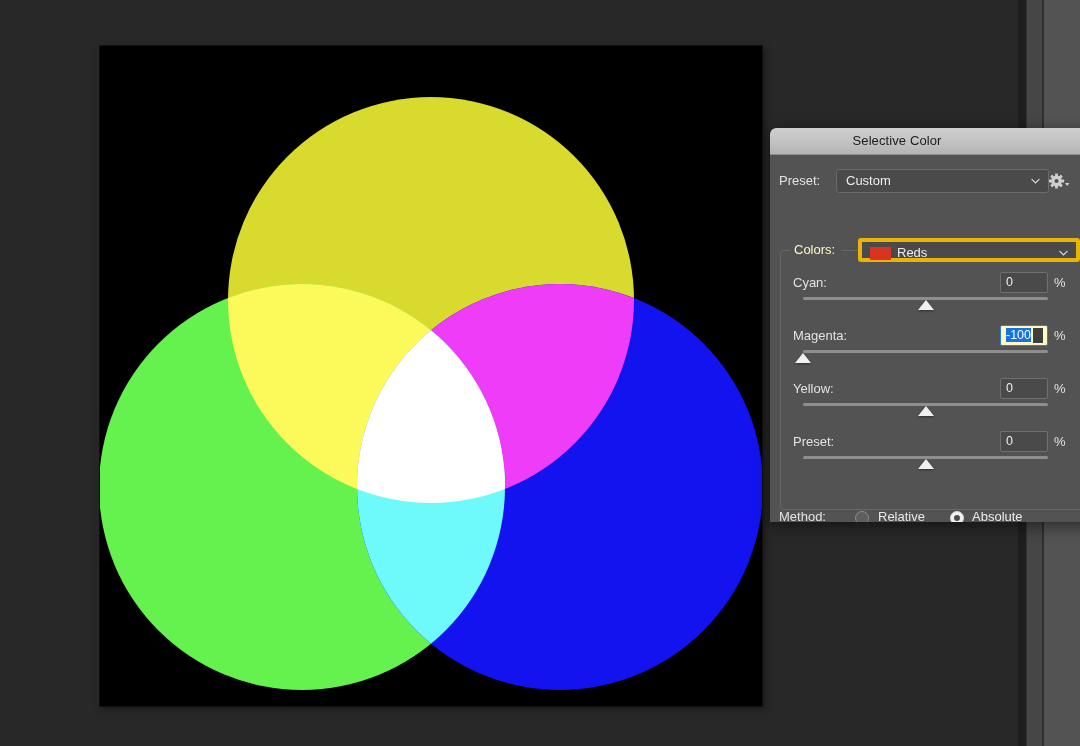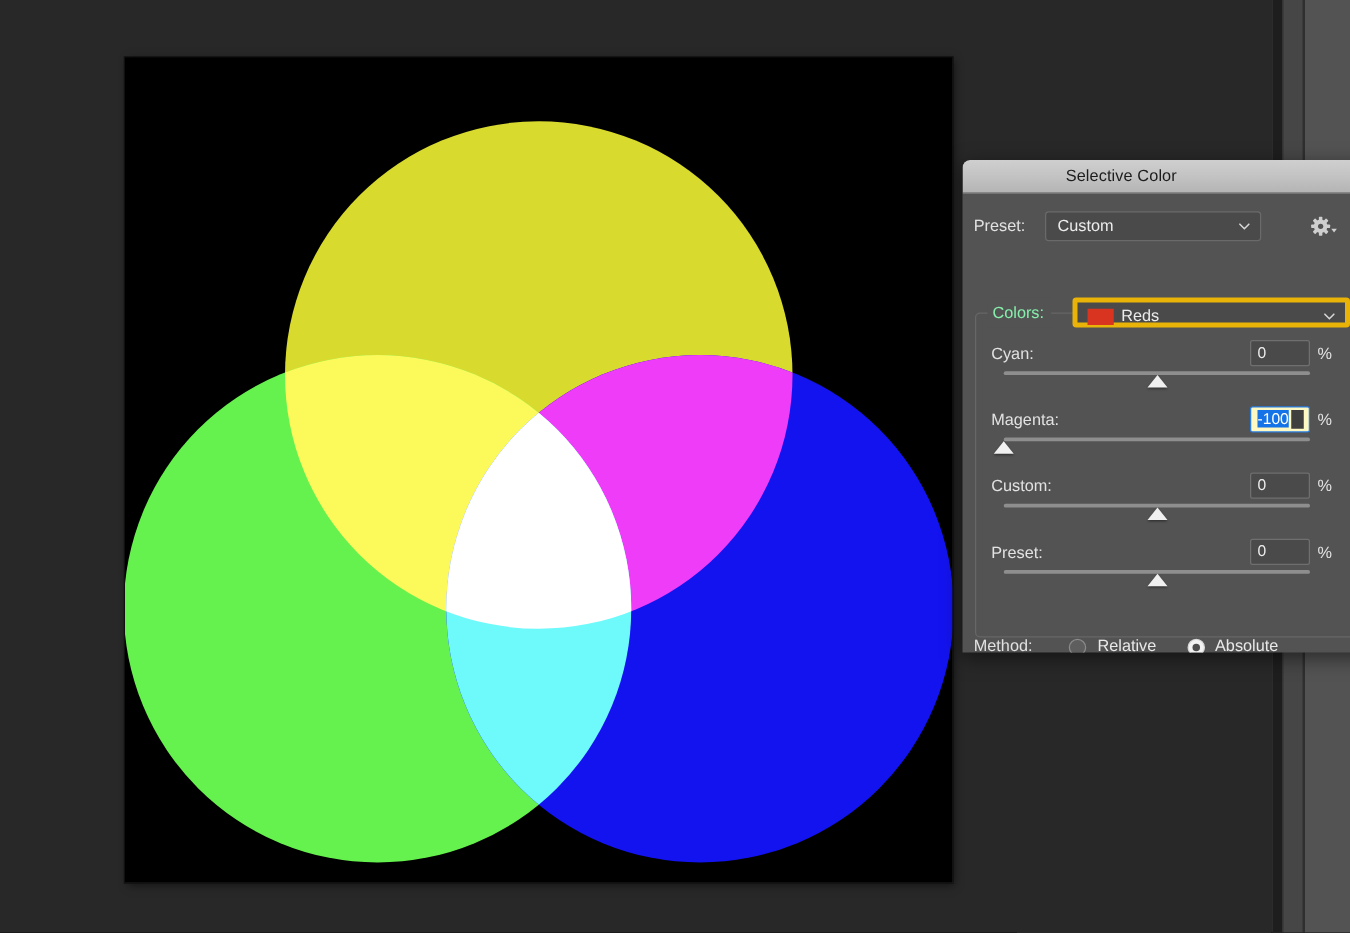--- a/index.html
+++ b/index.html
@@ -140,21 +140,21 @@
   }
   .preset-label {
     position: absolute;
     left: 9px; top: 4px;
     font-size: 13px;
     color: #e2e2e2;
   }
   .preset-select {
     position: absolute;
     left: 66px; top: 0;
-    width: 173px; height: 24px;
+    width: 213px; height: 24px;
     background: #4a4a4a;
     border: 1px solid #6a6a6a;
     border-radius: 3px;
     box-sizing: border-box;
   }
   .preset-select-text {
     position: absolute;
     left: 9px; top: 3px;
     font-size: 13px;
     color: #ececec;
@@ -188,21 +188,21 @@
   }
   .colors-label-wrap {
     position: absolute;
     left: 0; top: 0;
     height: 24px;
     background: #535353;
     padding: 0 6px 0 4px;
   }
   .colors-label {
     font-size: 13px;
-    color: #86efac;
+    color: #fef9c3;
     line-height: 24px;
   }
   .colors-select {
     position: absolute;
     left: 68px; top: 0;
     width: 222px; height: 24px;
     background: #4a4a4a;
     border: 4px solid #eab308;
     border-radius: 3px;
     box-sizing: border-box;
@@ -439,21 +439,21 @@
           <div class="slider-label">Magenta:</div>
           <div class="value-box selected">
             <span class="value-text">-100</span>
             <span class="value-caret"></span>
           </div>
           <div class="pct">%</div>
           <div class="track"></div>
           <div class="handle" style="left: 25px;"></div>
         </div>
         <div class="slider-row" style="top: 226px;">
-          <div class="slider-label">Custom:</div>
+          <div class="slider-label">Yellow:</div>
           <div class="value-box">
             <span class="value-text">0</span>
           </div>
           <div class="pct">%</div>
           <div class="track"></div>
           <div class="handle" style="left: 147.5px;"></div>
         </div>
         <div class="slider-row" style="top: 279px;">
           <div class="slider-label">Preset:</div>
           <div class="value-box">

